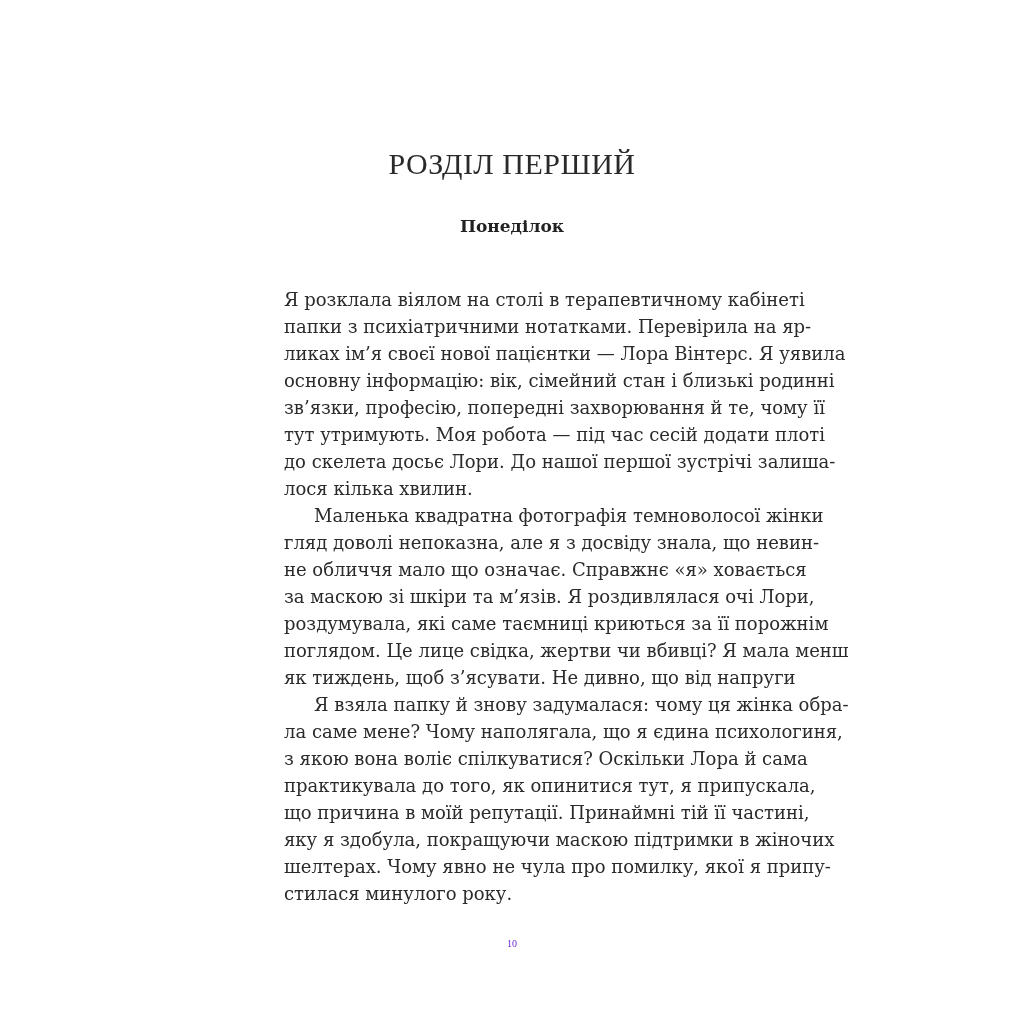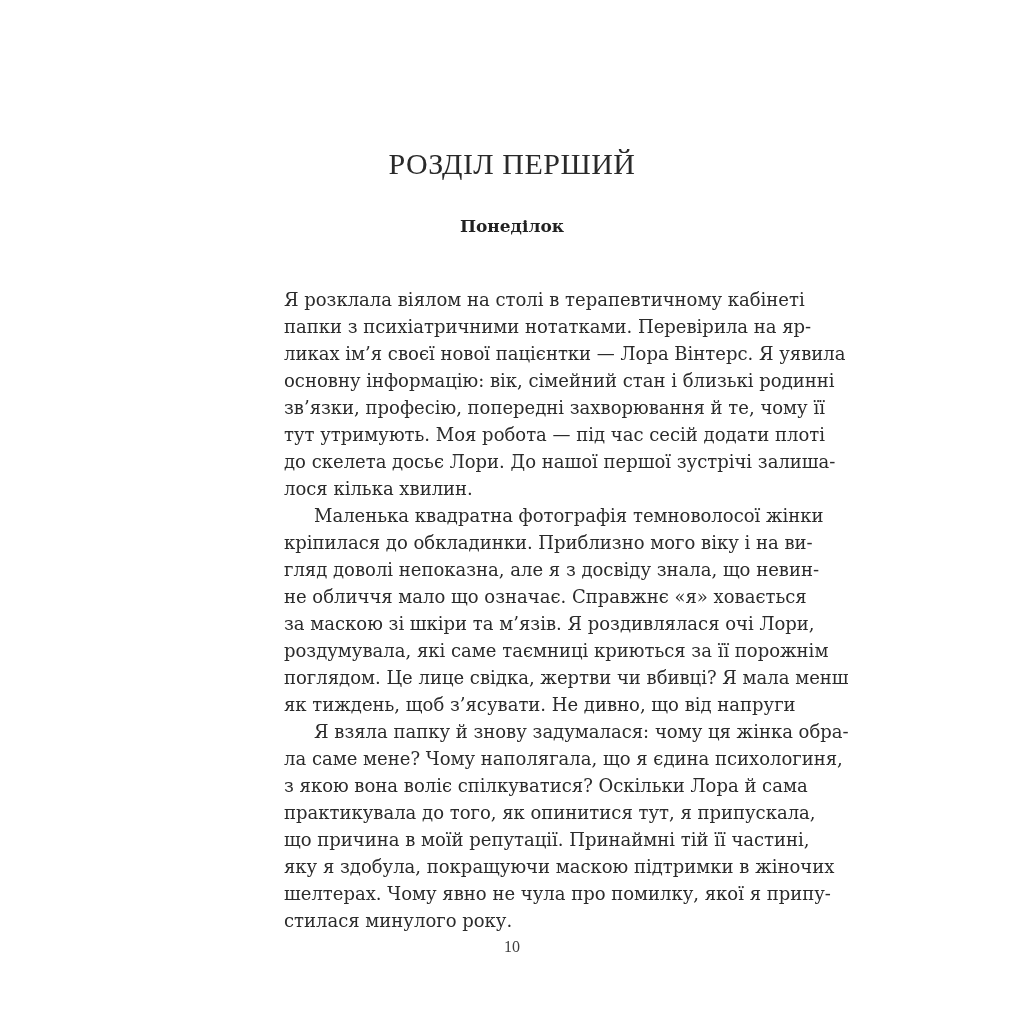--- a/index.html
+++ b/index.html
@@ -18,21 +18,21 @@
   .body-text {
     position: absolute; left: 284px; top: 286px; width: 464px;
     font-family: "DejaVu Serif", serif; font-size: 18px; line-height: 27px;
     color: #2b2b2b;
   }
   .line { white-space: nowrap; display: block; text-align: justify; text-align-last: justify; height: 27px; overflow: visible; }
   .line.last { text-align-last: left; }
   .line.indent { padding-left: 30px; }
   .page-number {
     position: absolute; left: 0; width: 1024px; top: 938px; text-align: center;
-    font-family: "Liberation Serif", serif; font-size: 16px; color: #404040;
+    font-family: "Liberation Serif", serif; font-size: 10px; color: #6d28d9;
   }
 </style>
 </head>
 <body>
 
 <div class="page">
   <h1 class="chapter-title">РОЗДІЛ ПЕРШИЙ</h1>
   <h2 class="section-title">Понеділок</h2>
 
   <div class="body-text">
@@ -41,21 +41,20 @@
       <span class="line">папки з психіатричними нотатками. Перевірила на яр-</span>
       <span class="line">ликах ім’я своєї нової пацієнтки — Лора Вінтерс. Я уявила</span>
       <span class="line">основну інформацію: вік, сімейний стан і близькі родинні</span>
       <span class="line">зв’язки, професію, попередні захворювання й те, чому її</span>
       <span class="line">тут утримують. Моя робота — під час сесій додати плоті</span>
       <span class="line">до скелета досьє Лори. До нашої першої зустрічі залиша-</span>
       <span class="line last">лося кілька хвилин.</span>
     </div>
     <div>
       <span class="line indent">Маленька квадратна фотографія темноволосої жінки</span>
-      <span class="line">кріпилася до обкладинки. Приблизно мого віку і на ви-</span>
       <span class="line">гляд доволі непоказна, але я з досвіду знала, що невин-</span>
       <span class="line">не обличчя мало що означає. Справжнє «я» ховається</span>
       <span class="line">за маскою зі шкіри та м’язів. Я роздивлялася очі Лори,</span>
       <span class="line">роздумувала, які саме таємниці криються за її порожнім</span>
       <span class="line">поглядом. Це лице свідка, жертви чи вбивці? Я мала менш</span>
       <span class="line">як тиждень, щоб з’ясувати. Не дивно, що від напруги</span>
     </div>
     <div>
       <span class="line indent">Я взяла папку й знову задумалася: чому ця жінка обра-</span>
       <span class="line">ла саме мене? Чому наполягала, що я єдина психологиня,</span>

